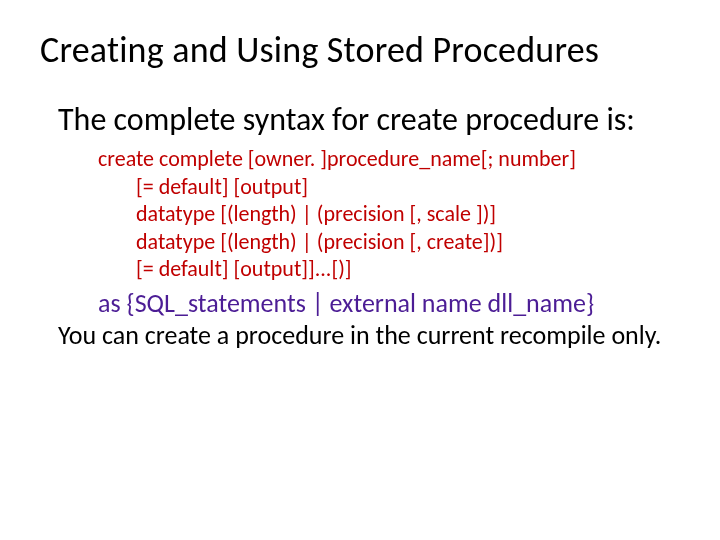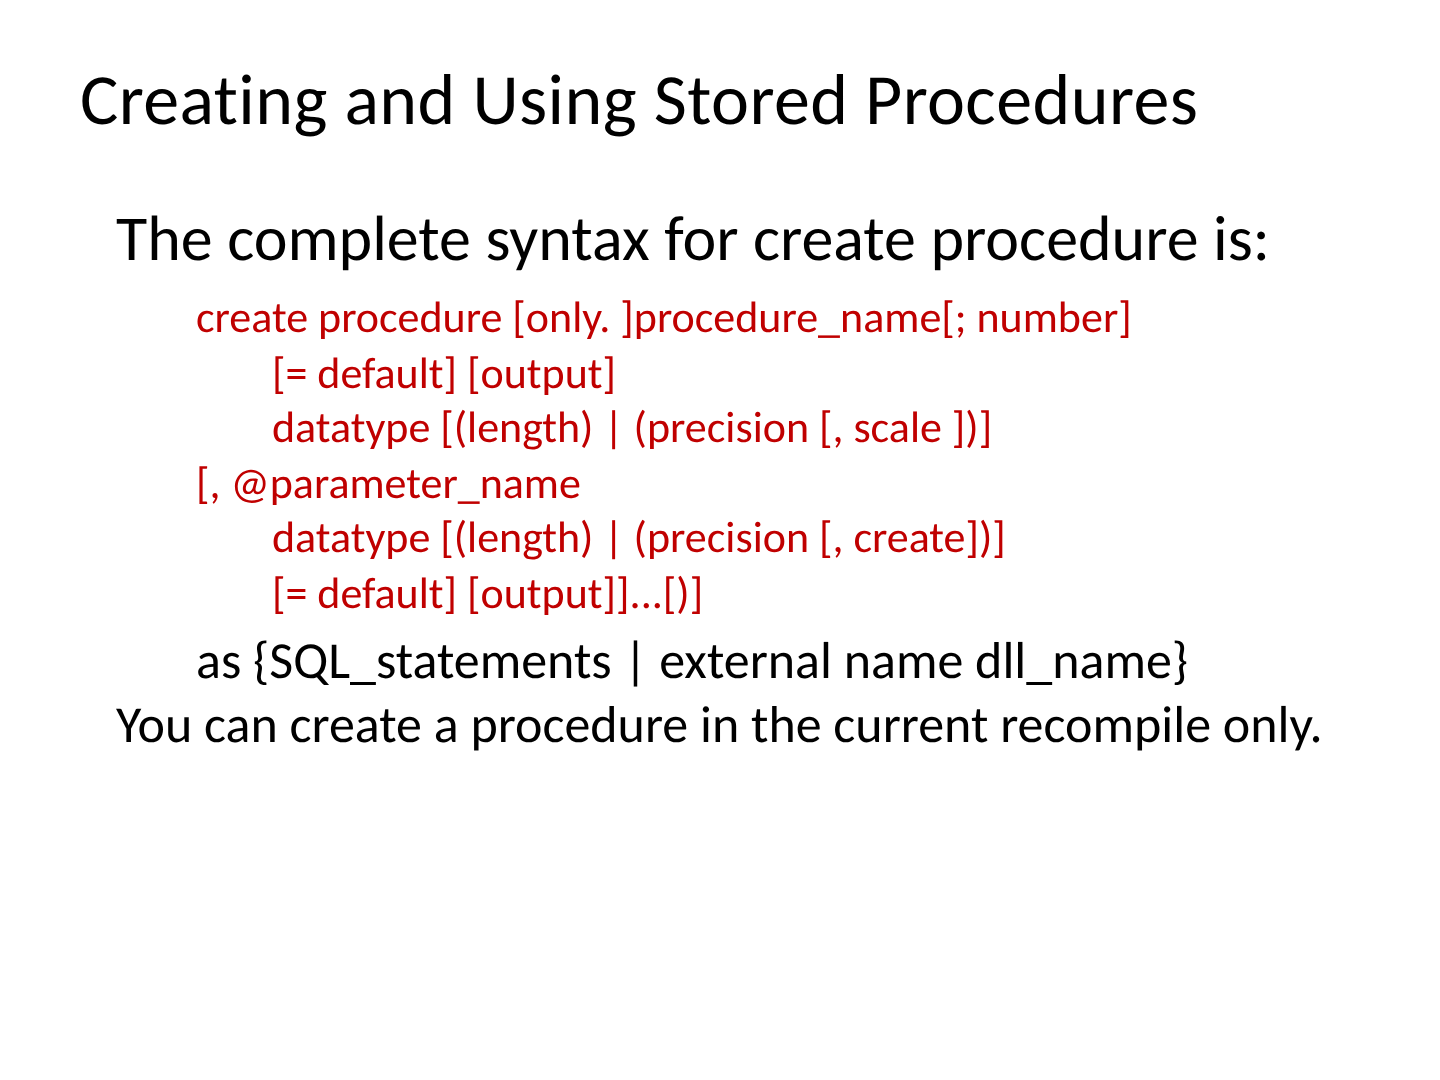--- a/index.html
+++ b/index.html
@@ -33,45 +33,44 @@
     font-size: 22px;
     line-height: 1.25;
     margin-left: 58px;
   }
   .syntax .line {
     white-space: pre;
   }
   .ind1 { padding-left: 38px; }
   .asline {
     font-size: 26px;
-    color: #000000;
+    color: #4c1d95;
     margin-left: 58px;
     margin-top: 4px;
     white-space: pre;
   }
   .tail {
     font-size: 26px;
     margin: 2px 0 0 18px;
     line-height: 1.15;
   }
 </style>
 </head>
 <body>
 
 <div class="slide">
 
   <h1 class="title">Creating and Using Stored Procedures</h1>
 
   <div class="intro">The complete syntax for create procedure is:</div>
 
   <div class="syntax">
-    <div class="line">create procedure [only. ]procedure_name[; number]</div>
+    <div class="line">create complete [owner. ]procedure_name[; number]</div>
     <div class="line ind1">[= default] [output]</div>
     <div class="line ind1">datatype [(length) | (precision [, scale ])]</div>
-    <div class="line">[, @parameter_name</div>
     <div class="line ind1">datatype [(length) | (precision [, create])]</div>
     <div class="line ind1">[= default] [output]]...[)]</div>
   </div>
 
   <div class="asline">as {SQL_statements | external name dll_name}</div>
 
   <div class="tail">You can create a procedure in the current recompile only.</div>
 
 </div>
 

